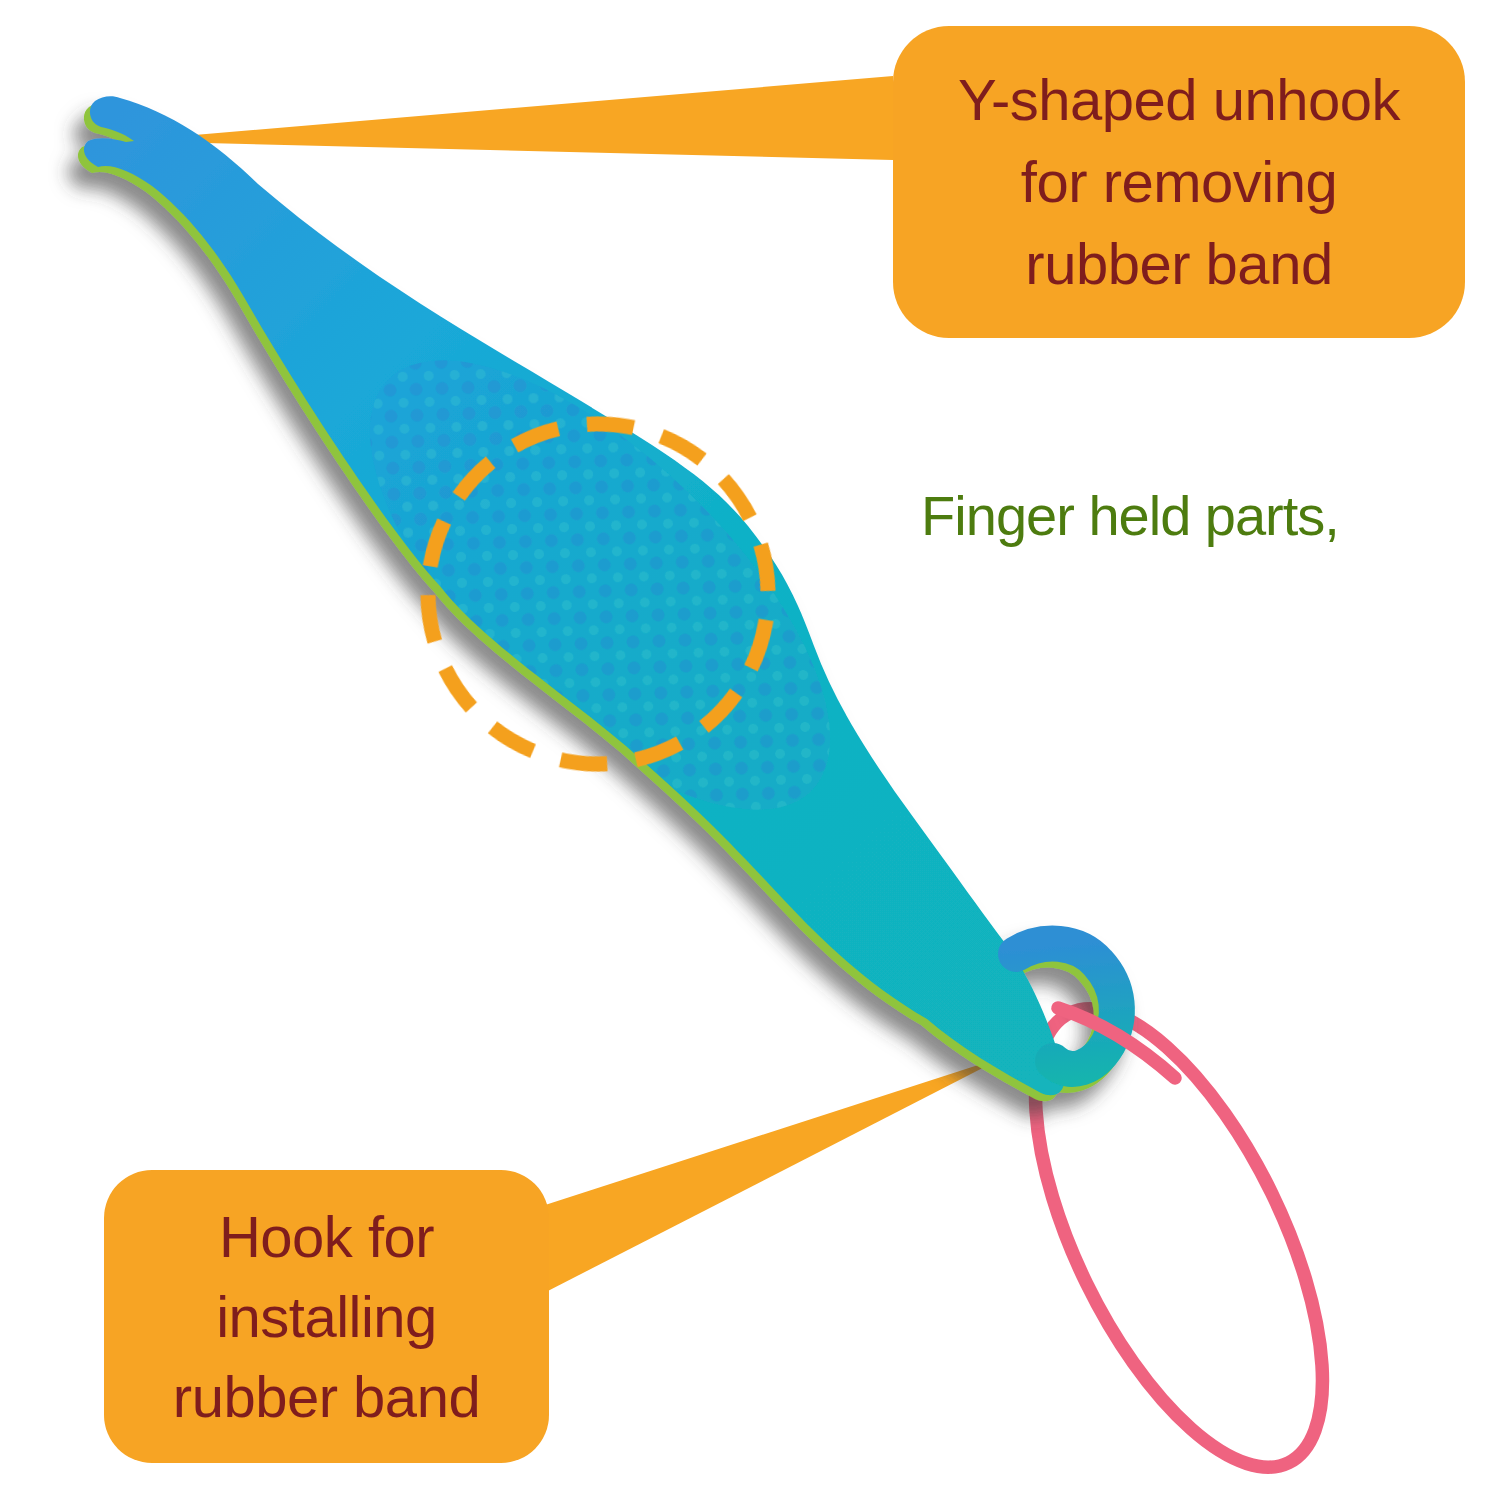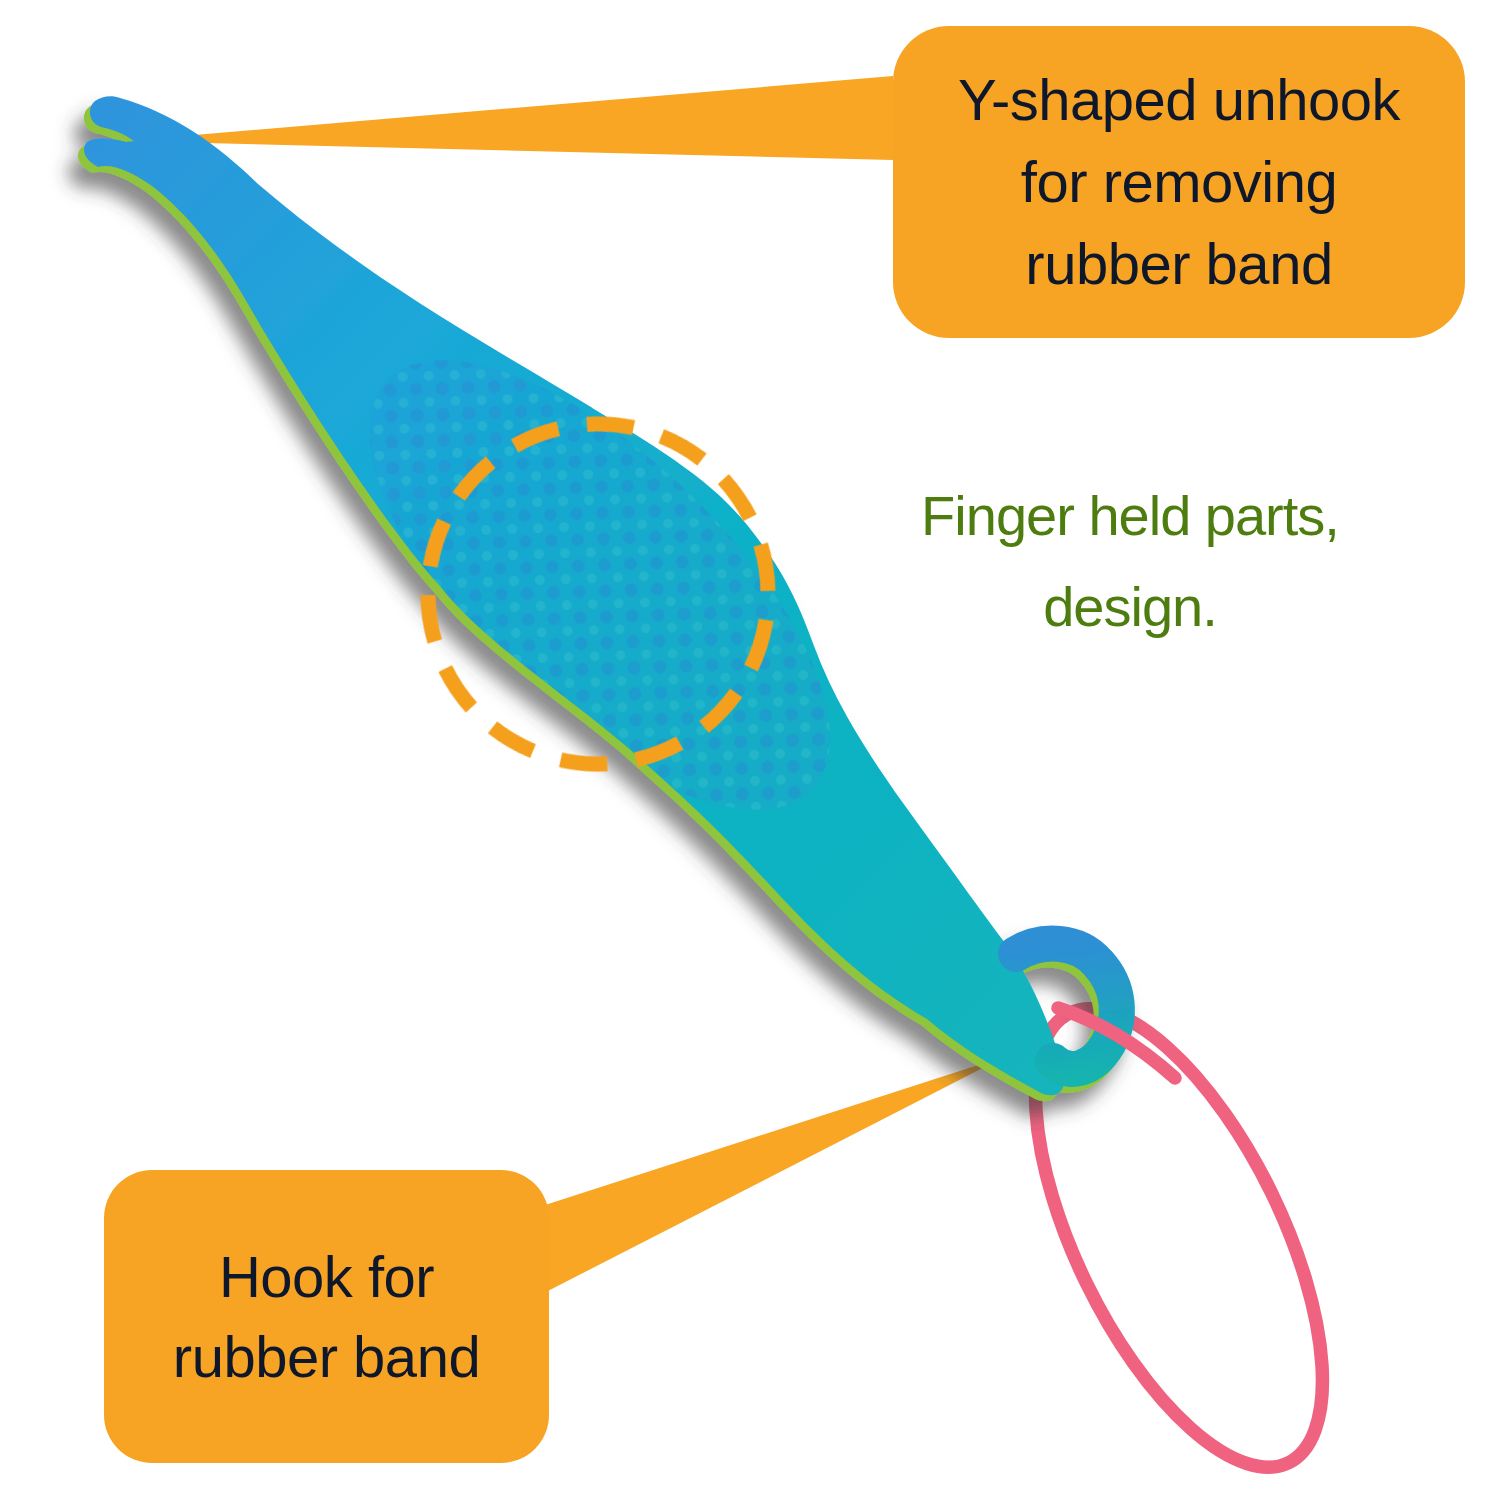--- a/index.html
+++ b/index.html
@@ -3,21 +3,21 @@
 <meta charset="utf-8">
 <style>
   html,body{margin:0;padding:0;background:#ffffff;}
   .stage{
     position:relative;width:1500px;height:1500px;overflow:hidden;background:#ffffff;
     font-family:"Liberation Sans", sans-serif;
   }
   .stage svg{position:absolute;left:0;top:0;}
   .callout{
     position:absolute;display:flex;flex-direction:column;justify-content:center;align-items:center;
-    background:#F7A424;color:#0f172a;text-align:center;
+    background:#F7A424;color:#7f1d1d;text-align:center;
   }
   .callout .line{white-space:nowrap;}
   .callout-top{
     left:893px;top:26px;width:572px;height:312px;border-radius:56px;
     font-size:58px;line-height:82px;letter-spacing:-0.5px;
   }
   .callout-bottom{
     left:104px;top:1170px;width:445px;height:293px;border-radius:48px;
     font-size:58px;line-height:80px;letter-spacing:-0.5px;
   }
@@ -110,21 +110,21 @@
   </svg>
 
   <div class="callout callout-top">
     <div class="line">Y-shaped unhook</div>
     <div class="line">for removing</div>
     <div class="line">rubber band</div>
   </div>
 
   <div class="annotation-mid">
     <div class="line">Finger held parts,</div>
-    <div class="line">design.</div>
   </div>
 
   <div class="callout callout-bottom">
     <div class="line">Hook for</div>
+    <div class="line">installing</div>
     <div class="line">rubber band</div>
   </div>
 
 </div>
 
 </body></html>

